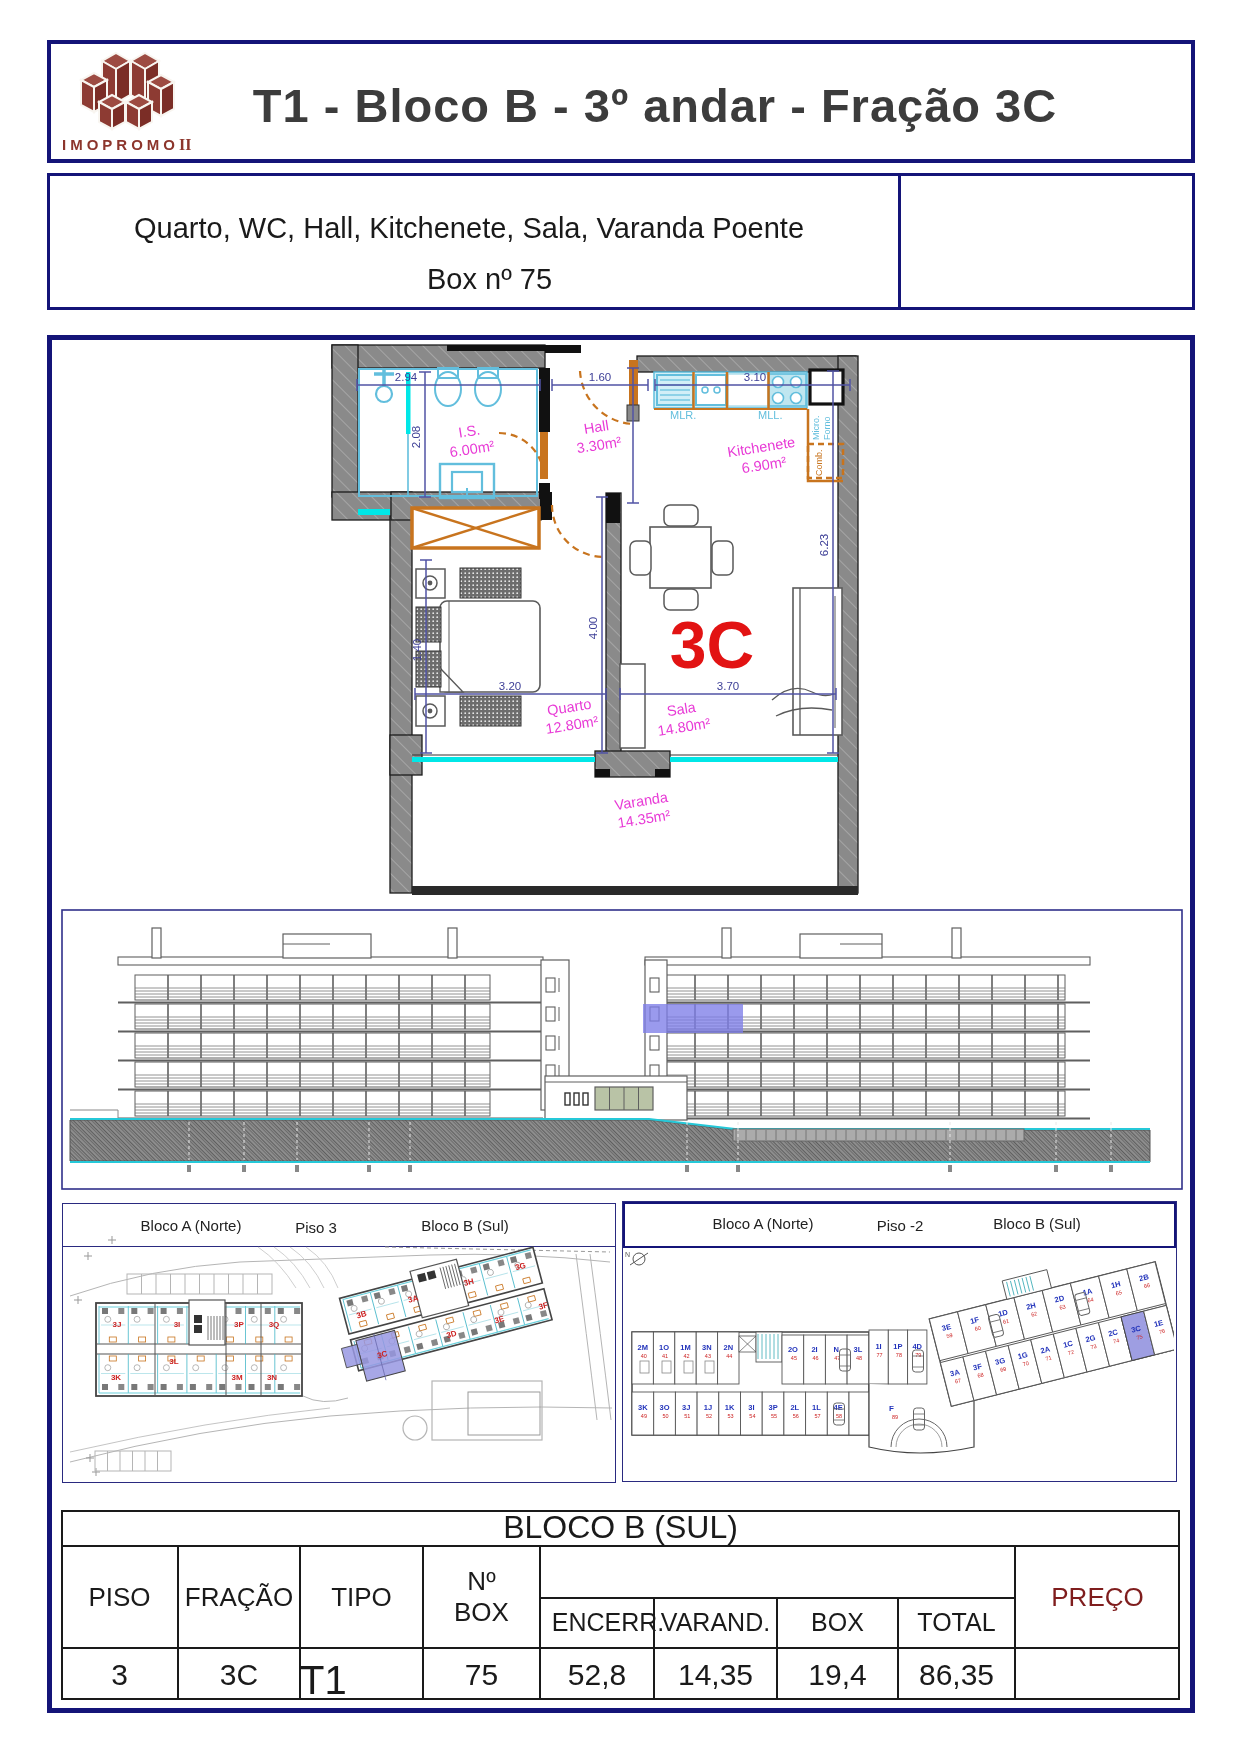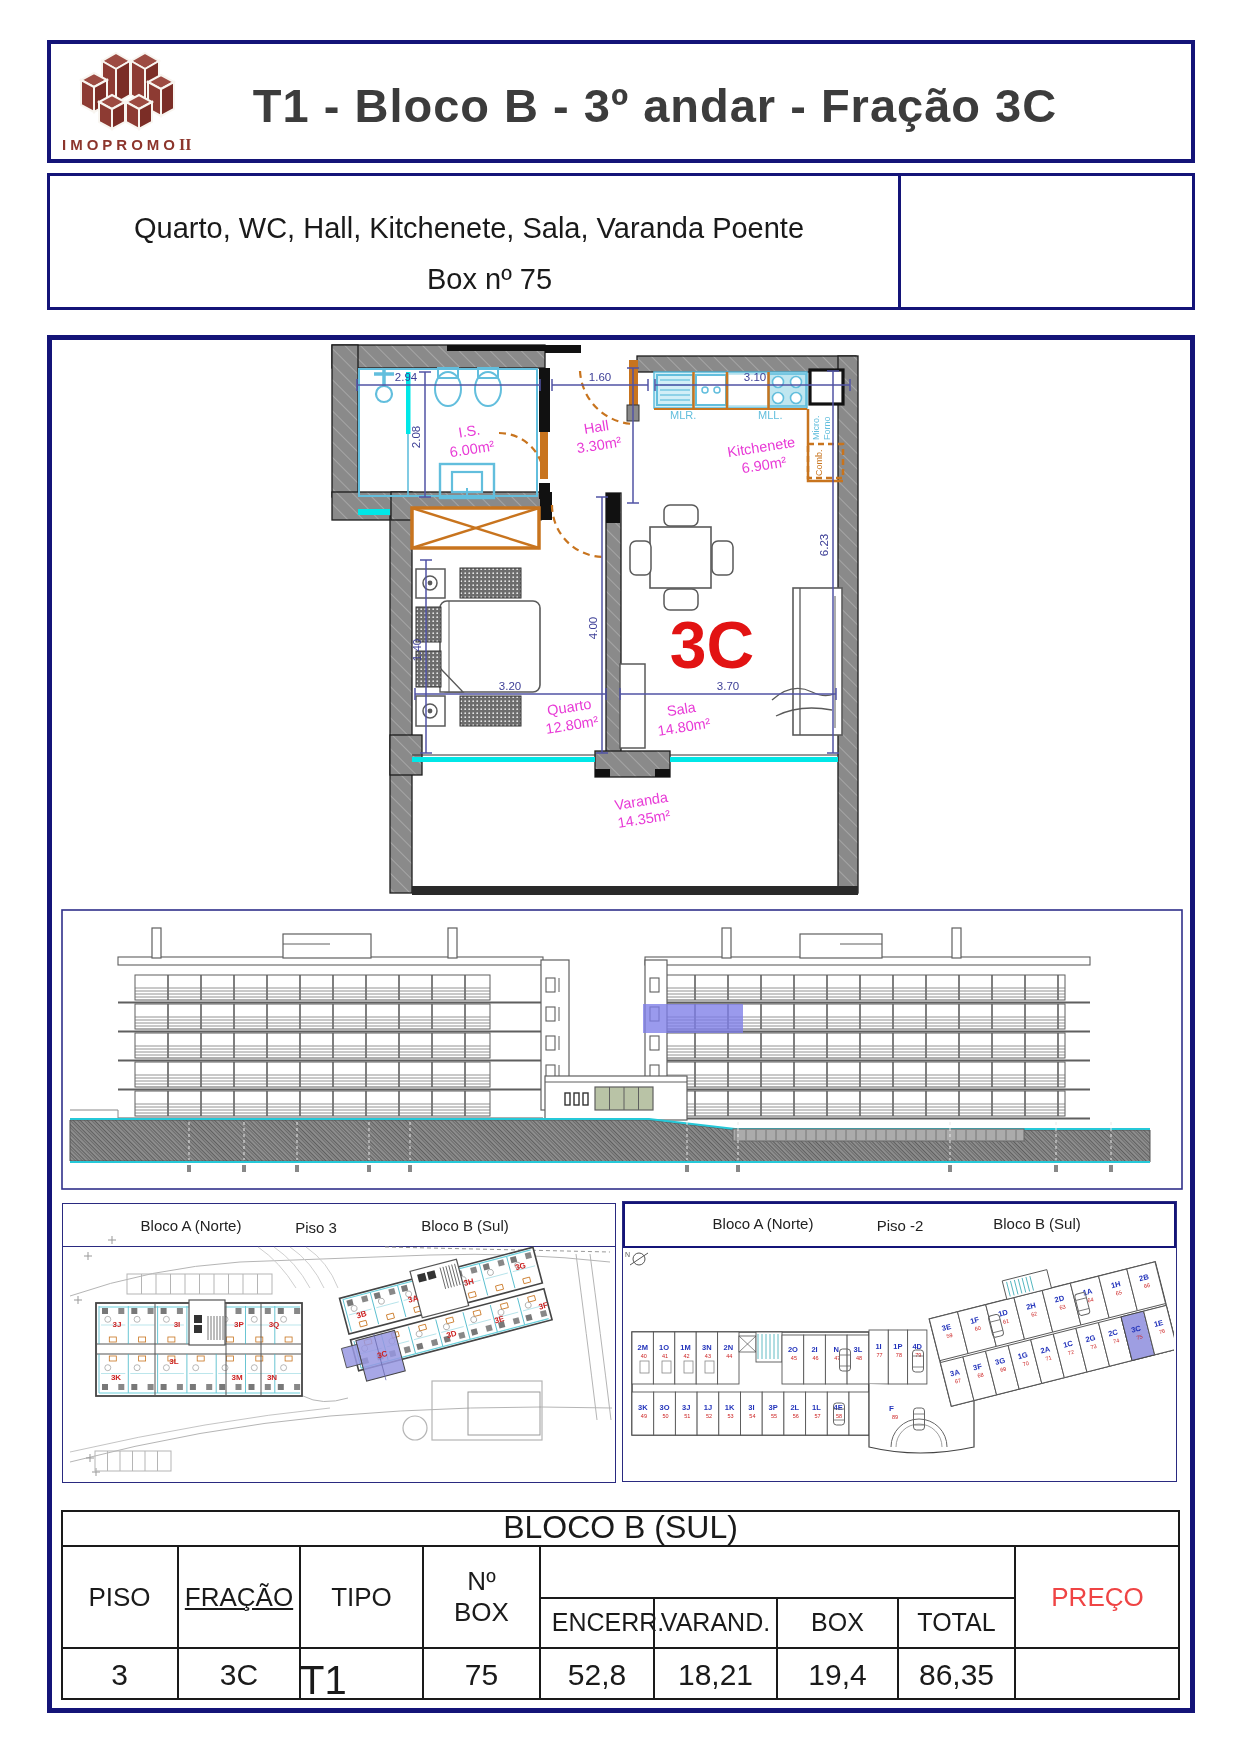--- a/index.html
+++ b/index.html
@@ -950,31 +950,31 @@
         <line x1="362" y1="36" x2="362" y2="190"></line>
         <line x1="479" y1="36" x2="479" y2="190"></line>
         <line x1="593" y1="88" x2="593" y2="190"></line>
         <line x1="716" y1="88" x2="716" y2="190"></line>
         <line x1="837" y1="88" x2="837" y2="190"></line>
         <line x1="954" y1="36" x2="954" y2="190"></line>
       </g>
     </svg>
     <div class="abs" style="left:0;top:-1px;width:1119px;text-align:center;font-size:32px;color:#1a1a1a;">BLOCO B (SUL)</div>
     <div class="abs" style="left:0px;top:72px;width:117px;text-align:center;font-size:26px;color:#1a1a1a;">PISO</div>
-    <div class="abs" style="left:117px;top:72px;width:122px;text-align:center;font-size:26px;color:#1a1a1a;text-decoration:underline;">FRAÇÃO</div>
+    <div class="abs" style="left:117px;top:72px;width:122px;text-align:center;font-size:26px;color:#1a1a1a;">FRAÇÃO</div>
     <div class="abs" style="left:239px;top:72px;width:123px;text-align:center;font-size:26px;color:#1a1a1a;">TIPO</div>
     <div class="abs" style="left:362px;top:56px;width:117px;text-align:center;font-size:26px;line-height:31px;color:#1a1a1a;">Nº<br>BOX</div>
     <div class="abs" style="left:479px;top:98px;width:114px;text-align:center;font-size:25px;color:#1a1a1a;padding-left:11px;">ENCERR.</div>
     <div class="abs" style="left:593px;top:98px;width:123px;text-align:center;font-size:25px;color:#1a1a1a;">VARAND.</div>
     <div class="abs" style="left:716px;top:98px;width:121px;text-align:center;font-size:25px;color:#1a1a1a;">BOX</div>
     <div class="abs" style="left:837px;top:98px;width:117px;text-align:center;font-size:25px;color:#1a1a1a;">TOTAL</div>
-    <div class="abs" style="left:954px;top:72px;width:165px;text-align:center;font-size:26px;color:#ef4444;">PREÇO</div>
+    <div class="abs" style="left:954px;top:72px;width:165px;text-align:center;font-size:26px;color:#7f1d1d;">PREÇO</div>
     <div class="abs" style="left:0px;top:148px;width:117px;text-align:center;font-size:30px;color:#1a1a1a;">3</div>
     <div class="abs" style="left:117px;top:148px;width:122px;text-align:center;font-size:30px;color:#1a1a1a;">3C</div>
     <div class="abs" style="left:239px;top:148px;width:123px;text-align:left;font-size:40px;color:#1a1a1a;">T1</div>
     <div class="abs" style="left:362px;top:148px;width:117px;text-align:center;font-size:30px;color:#1a1a1a;">75</div>
     <div class="abs" style="left:479px;top:148px;width:114px;text-align:center;font-size:30px;color:#1a1a1a;">52,8</div>
-    <div class="abs" style="left:593px;top:148px;width:123px;text-align:center;font-size:30px;color:#1a1a1a;">18,21</div>
+    <div class="abs" style="left:593px;top:148px;width:123px;text-align:center;font-size:30px;color:#1a1a1a;">14,35</div>
     <div class="abs" style="left:716px;top:148px;width:121px;text-align:center;font-size:30px;color:#1a1a1a;">19,4</div>
     <div class="abs" style="left:837px;top:148px;width:117px;text-align:center;font-size:30px;color:#1a1a1a;">86,35</div>
   </div>
 
 </div>
 
 </body></html>

